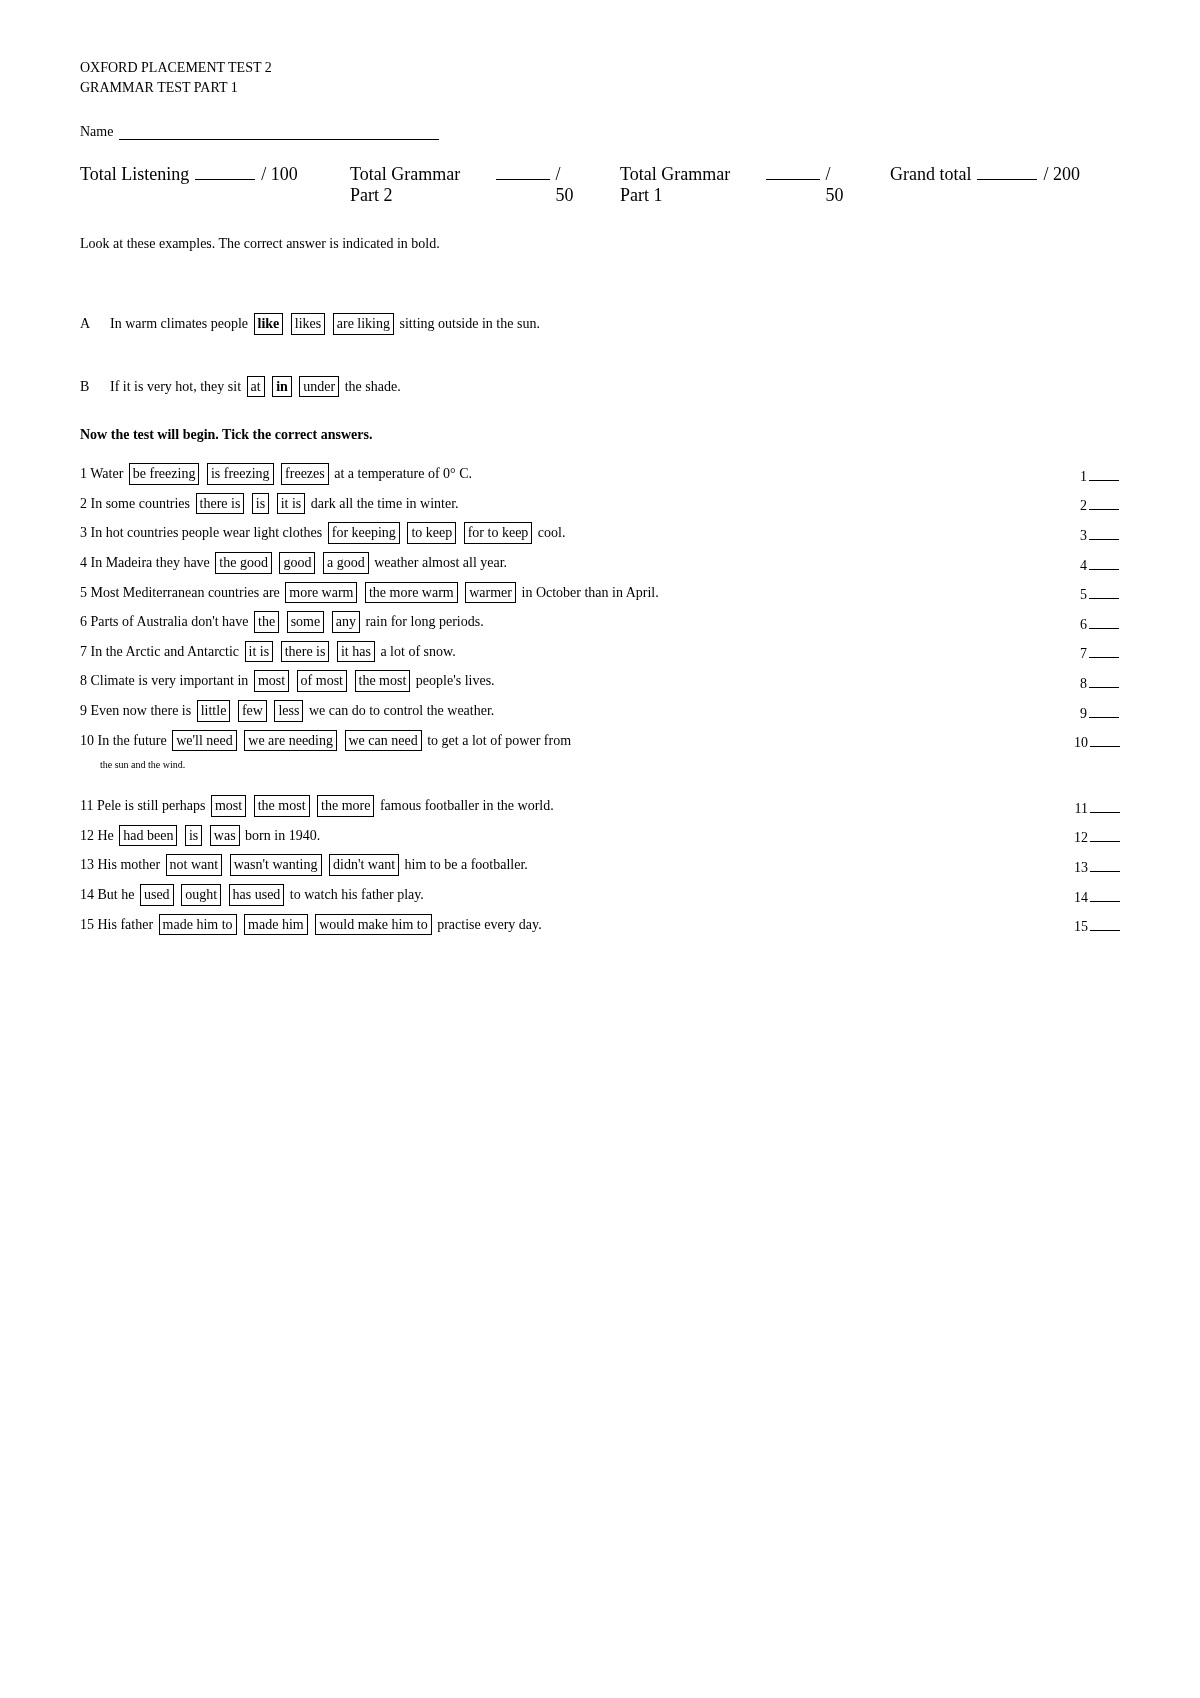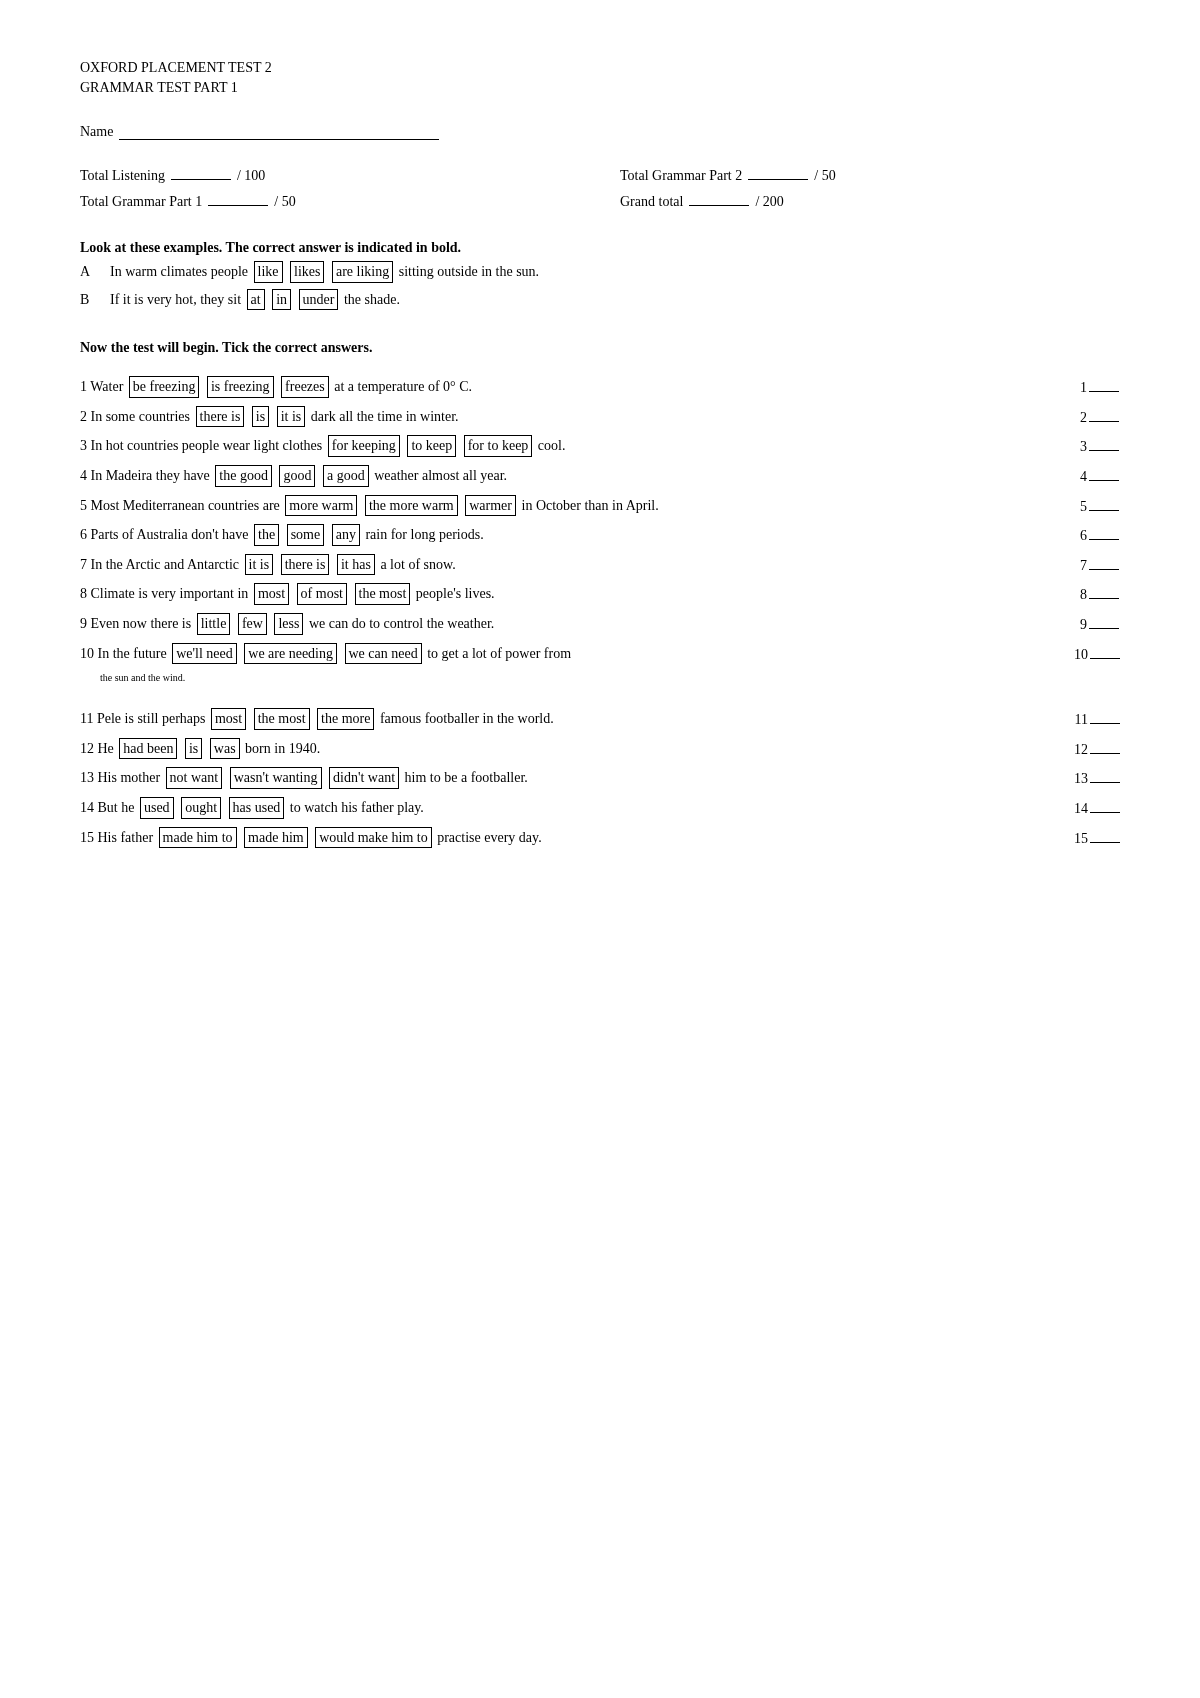--- a/index.html
+++ b/index.html
@@ -44,23 +44,23 @@
     .name-line {
       border-bottom: 1px solid #000;
       width: 320px;
       margin-left: 6px;
       display: inline-block;
       height: 16px;
     }
 
     .scores-grid {
       display: grid;
-      grid-template-columns: 1fr 1fr;
+      grid-template-columns: 1fr 1fr 1fr 1fr;
       gap: 6px 40px;
-      font-size: 14px;
+      font-size: 18px;
       margin-bottom: 30px;
     }
 
     .score-row {
       display: flex;
       align-items: baseline;
       gap: 6px;
     }
 
     .score-blank {
@@ -68,23 +68,23 @@
       width: 60px;
       display: inline-block;
       height: 16px;
     }
 
     .instructions-section {
       margin-bottom: 20px;
     }
 
     .instructions-title {
-      font-weight: bold;
-      font-size: 14px;
-      margin-bottom: 5px;
+      font-weight: normal;
+      font-size: 14px;
+      margin-bottom: 26px;
     }
 
     .example-row {
       display: flex;
       align-items: baseline;
       gap: 10px;
       margin-bottom: 6px;
       font-size: 14px;
     }
 
@@ -96,36 +96,37 @@
     .option-box {
       display: inline-block;
       border: 1px solid #000;
       padding: 0 3px;
       margin: 0 2px;
       font-size: 14px;
       line-height: 1.4;
     }
 
     .option-box.bold-answer {
-      font-weight: normal;
+      font-weight: bold;
+      margin-top: 35px;
     }
 
     .test-instruction {
       font-weight: bold;
       font-size: 14px;
       margin: 30px 0 20px 0;
     }
 
     .questions-section {
       margin-bottom: 20px;
     }
 
     .question-row {
       display: flex;
-      align-items: flex-start;
+      align-items: flex-end;
       margin-bottom: 8px;
       font-size: 14px;
       position: relative;
     }
 
     .question-text {
       flex: 1;
       line-height: 1.5;
     }
 

